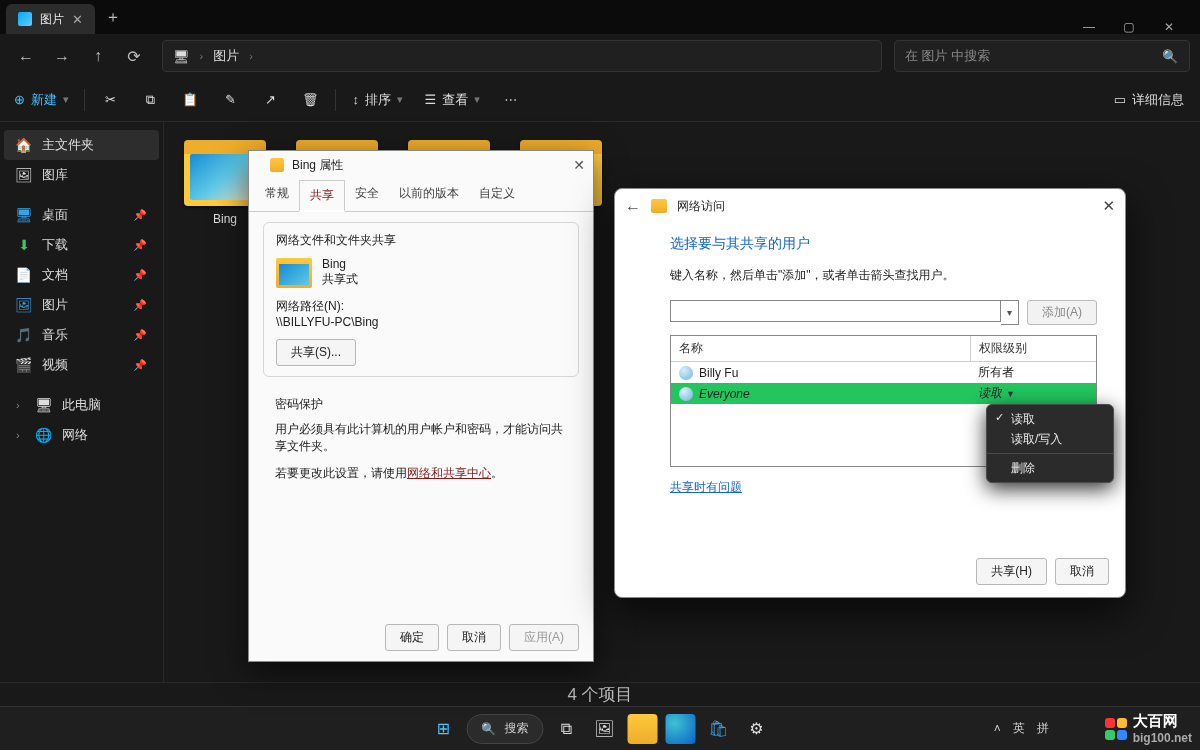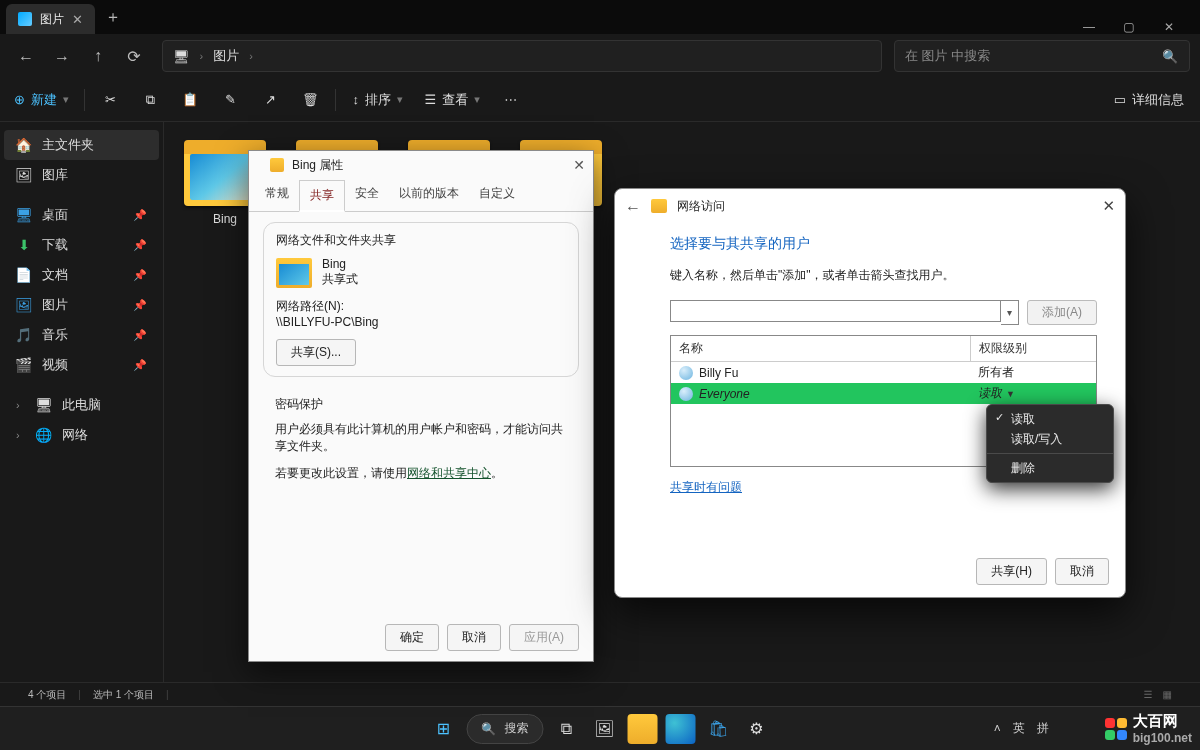--- a/index.html
+++ b/index.html
@@ -38,21 +38,21 @@
 .sicon{width:16px;height:16px;display:flex;align-items:center;justify-content:center;font-size:14px;}
 .chev-s{width:10px;font-size:11px;color:#888;}
 
 .content { flex:1; background:#191919; padding:18px 16px; display:flex; gap:22px; align-items:flex-start;}
 .folderitem{width:90px;text-align:center;font-size:12px;color:#ddd;}
 .folderthumb{width:82px;height:66px;border-radius:4px;background:
   linear-gradient(180deg,#eead2b 0,#eead2b 14px,#ffc93c 14px,#ffc93c 100%);
   position:relative;margin:0 auto 6px;box-shadow:0 2px 3px rgba(0,0,0,.5);}
 .folderthumb.withimg::after{content:"";position:absolute;inset:14px 6px 6px 6px;background:linear-gradient(140deg,#178bd4,#5fc9e8 50%,#fde9c4);border-radius:2px;}
 
-.statusbar{position:absolute;left:0;right:0;bottom:44px;height:24px;background:#191919;border-top:1px solid #2a2a2a;display:flex;align-items:center;gap:12px;padding:0 28px;font-size:10px;color:#bbb;}
+.statusbar{position:absolute;left:0;right:0;bottom:44px;height:24px;background:#191919;border-top:1px solid #2a2a2a;display:flex;align-items:center;gap:12px;padding:0 28px;font-size:17px;color:#bbb;flex-direction:column;}
 .statusbar .sep{color:#444;}
 .viewicons{margin-left:auto;display:flex;gap:10px;color:#666;}
 
 .taskbar{position:absolute;left:0;right:0;bottom:0;height:44px;background:#1f1f1f;border-top:1px solid #333;display:flex;align-items:center;padding:0 8px;}
 .taskcenter{position:absolute;left:50%;transform:translateX(-50%);display:flex;align-items:center;gap:8px;}
 .tasksearch{display:flex;align-items:center;gap:8px;height:30px;border:1px solid #444;border-radius:16px;padding:0 14px;font-size:12px;color:#ccc;background:#2b2b2b;}
 .tbicon{width:30px;height:30px;border-radius:4px;display:flex;align-items:center;justify-content:center;color:#ddd;}
 .tbicon.edge{background:radial-gradient(circle at 30% 30%,#3ec1d4,#0b62c4);}
 .tbicon.folder{background:linear-gradient(#ffc93c,#eead2b);}
 .tray{margin-left:auto;display:flex;align-items:center;gap:12px;color:#ccc;font-size:12px;}
@@ -64,28 +64,28 @@
 .logoblock i:nth-child(4){background:#38f;}
 
 
 .propdlg{position:absolute;left:248px;top:150px;width:346px;height:512px;background:#fafafa;border:1px solid #8a8a8a;box-shadow:0 10px 30px rgba(0,0,0,.6);font-size:12px;color:#222;display:flex;flex-direction:column;}
 .propdlg .titlebar{height:28px;display:flex;align-items:center;padding:0 8px;gap:8px;margin-left:13px;}
 .propdlg .titlebar .fico{width:14px;height:14px;background:linear-gradient(#ffc93c,#eead2b);border-radius:2px;}
 .propdlg .close{margin-left:auto;color:#555;font-size:14px;}
 .ptabs{display:flex;border-bottom:1px solid #ccc;padding:0 6px;}
 .ptab{padding:6px 10px;color:#444;}
 .ptab.active{border-bottom:2px solid #fff;color:#7f1d1d;font-weight:500;position:relative;top:1px;background:#fafafa;border-top:1px solid #ccc;border-left:1px solid #ccc;border-right:1px solid #ccc;}
-.psection{margin:10px 14px;border:1px solid #d6d6d6;border-radius:12px;padding:10px 12px;}
+.psection{margin:10px 14px;border:1px solid #d6d6d6;border-radius:6px;padding:10px 12px;}
 .psection h4{font-size:12px;font-weight:400;margin:-18px 0 8px -4px;background:#fafafa;display:inline-block;padding:0 4px;}
 .psrow{display:flex;gap:10px;align-items:center;}
 .psico{width:36px;height:30px;background:linear-gradient(#ffc93c,#eead2b);position:relative;border-radius:2px;}
 .psico::after{content:"";position:absolute;inset:6px 3px 3px 3px;background:linear-gradient(140deg,#178bd4,#5fc9e8);}
 .pbtn{display:inline-block;border:1px solid #b7b7b7;background:#f5f5f5;border-radius:3px;padding:4px 14px;}
 .pbtn.shield::before{content:"🛡";margin-right:4px;}
-.plink{color:#14532d;text-decoration:underline;cursor:pointer;}
+.plink{color:#7f1d1d;text-decoration:underline;cursor:pointer;}
 .pfoot{margin-top:auto;display:flex;justify-content:flex-end;gap:8px;padding:10px 14px;}
 .pfoot .pbtn.disabled{color:#999;}
 
 
 .sharedlg{position:absolute;left:614px;top:188px;width:512px;height:410px;background:#fff;border:1px solid #8a8a8a;border-radius:8px;box-shadow:0 15px 40px rgba(0,0,0,.7);font-size:12px;color:#222;display:flex;flex-direction:column;}
 .shead{height:34px;display:flex;align-items:center;padding:0 10px;gap:10px;}
 .shead .back{color:#555;font-size:16px;}
 .shead .fico{width:16px;height:14px;background:linear-gradient(#ffc93c,#eead2b);border-radius:2px;}
 .shead .close{margin-left:auto;color:#444;font-size:15px;}
 .sbody{padding:6px 28px 0;flex:1;margin-left:27px;}

